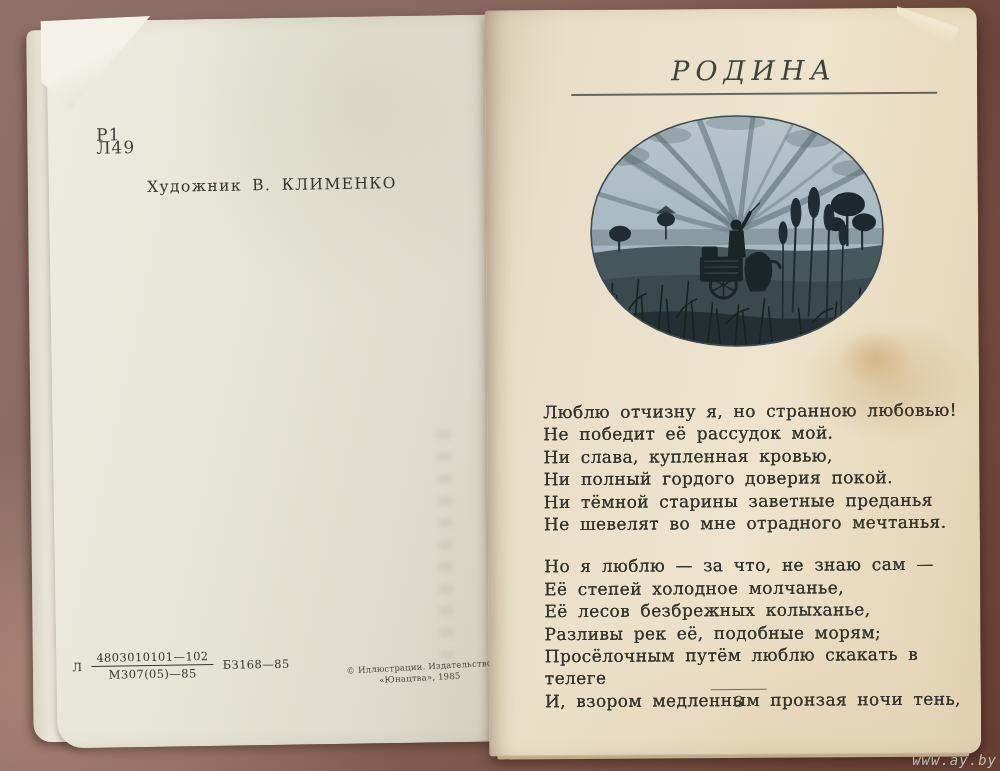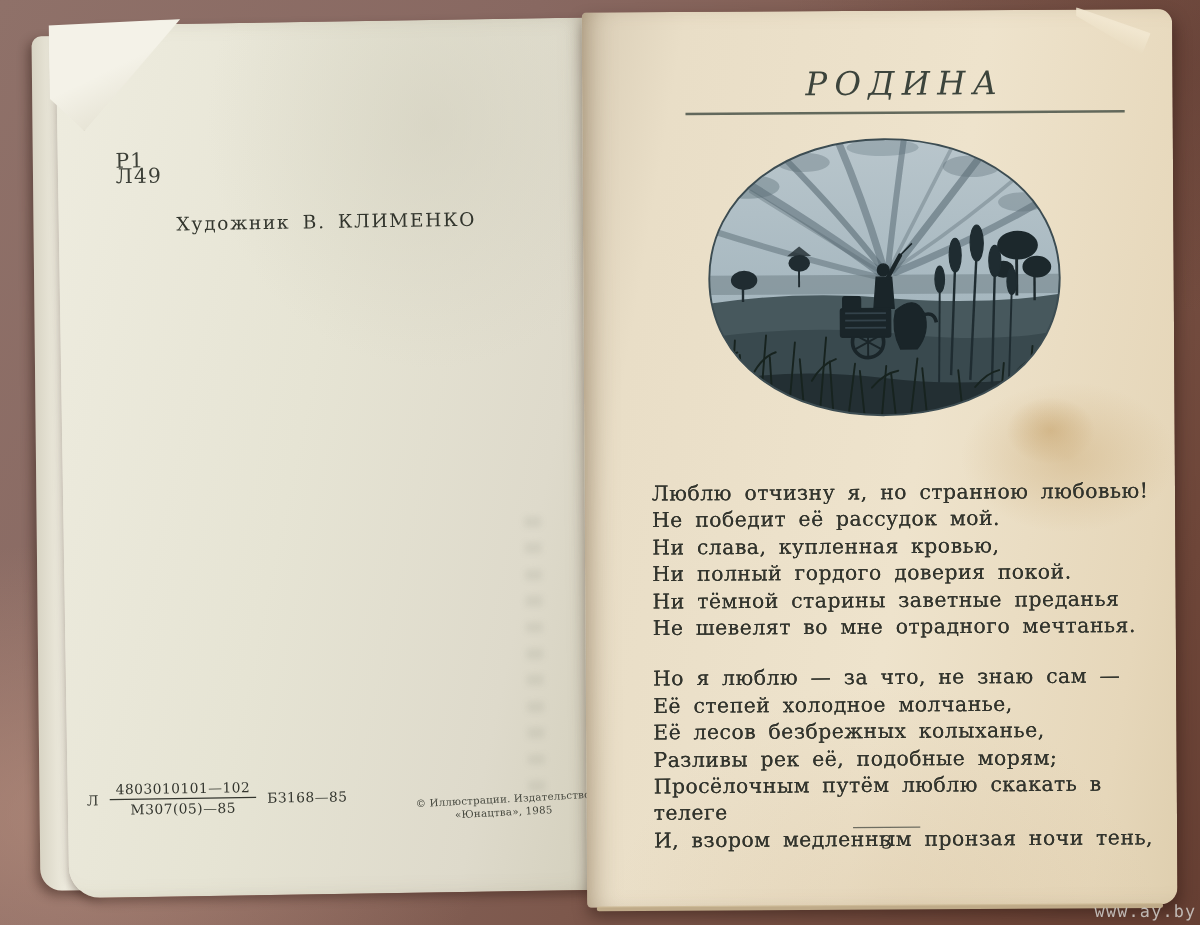--- a/index.html
+++ b/index.html
@@ -119,20 +119,21 @@
   .page-num-block { position:absolute; left:215px; top:680px; width:70px; text-align:center; }
   .page-num-rule { width:56px; height:1.2px; background:#4f5148; margin:0 auto 3px; opacity:.8; }
   .page-num { font-size:15px; color:#33352e; }
 
   
   .watermark {
     position:absolute; right:3px; bottom:3px;
     font-family:"DejaVu Sans Mono","Liberation Mono",monospace;
     font-size:14px; color:rgba(205,202,198,.88);
     letter-spacing:1px;
+    font-style:italic;
   }
 </style>
 </head>
 <body>
 
 <div class="table"></div>
 <div class="book-shadow"></div>
 
 <div class="spine-strip"></div>
 

